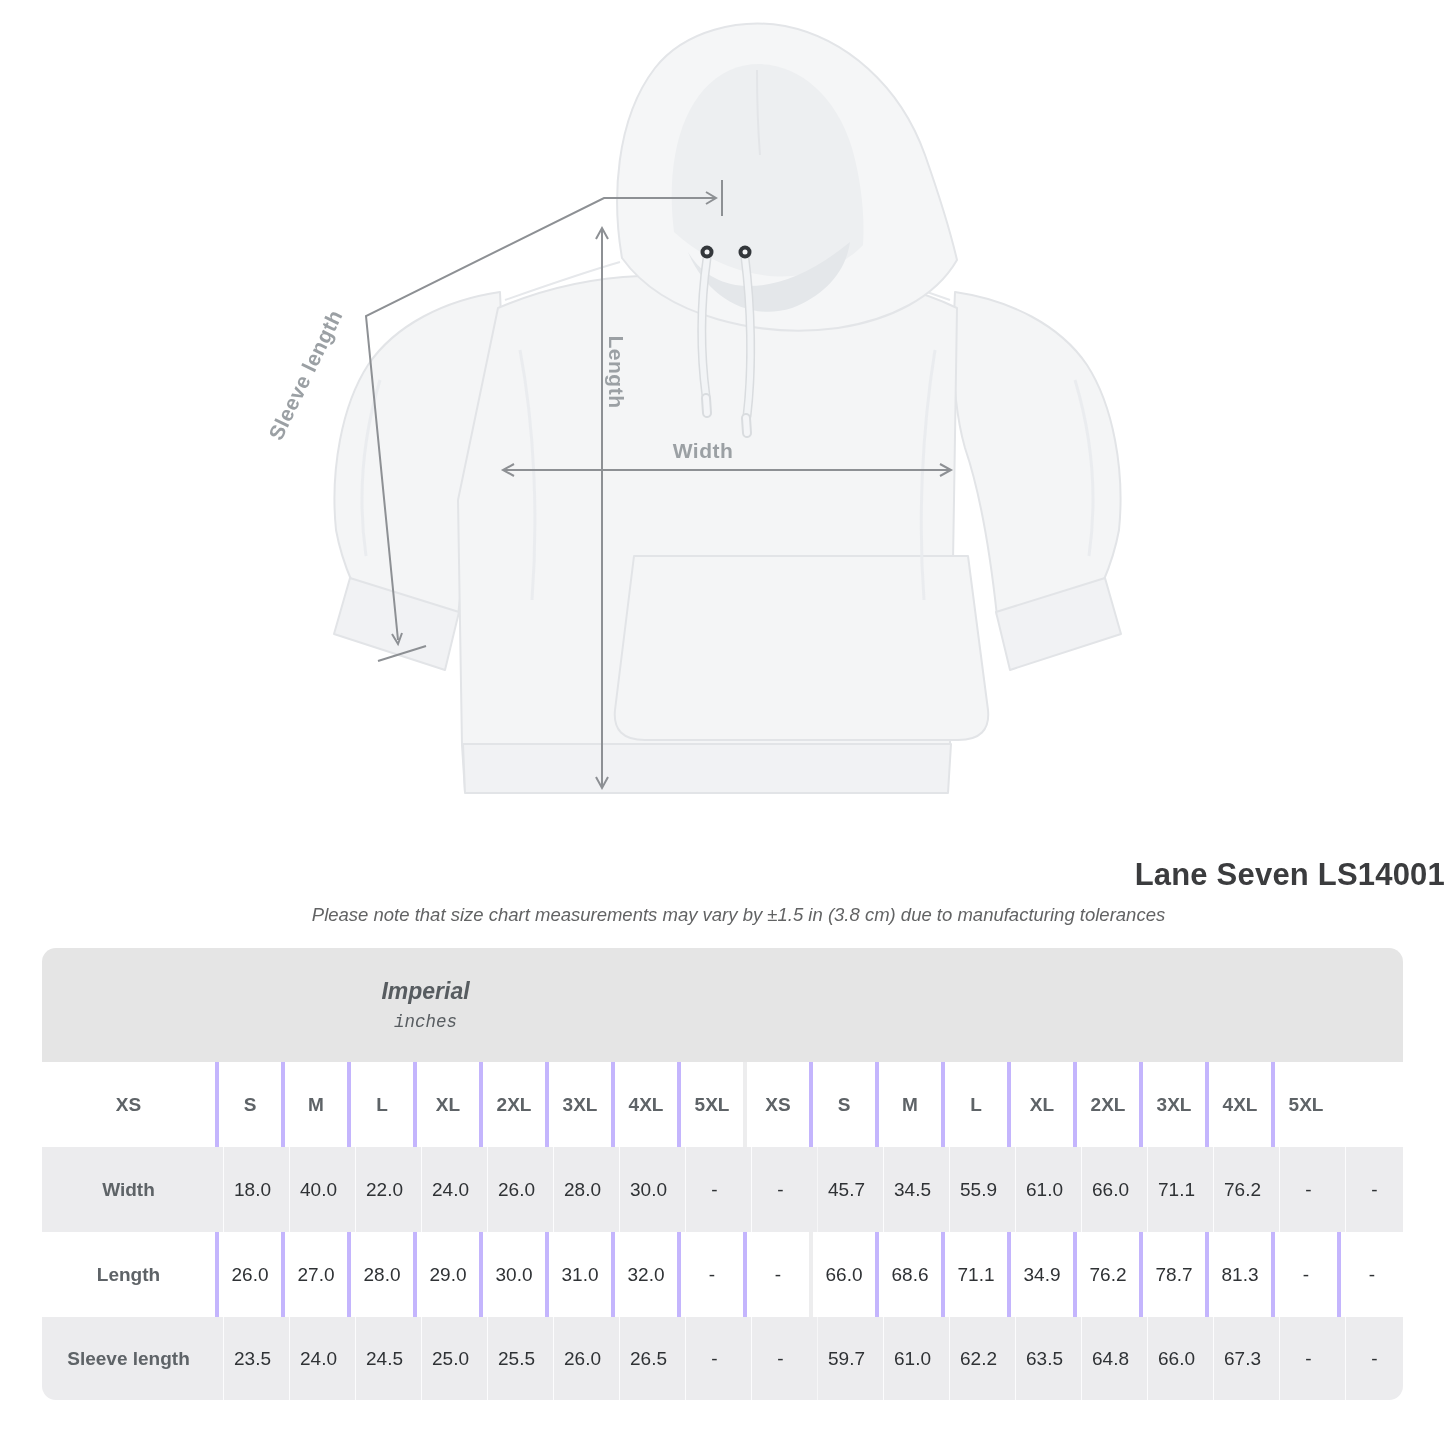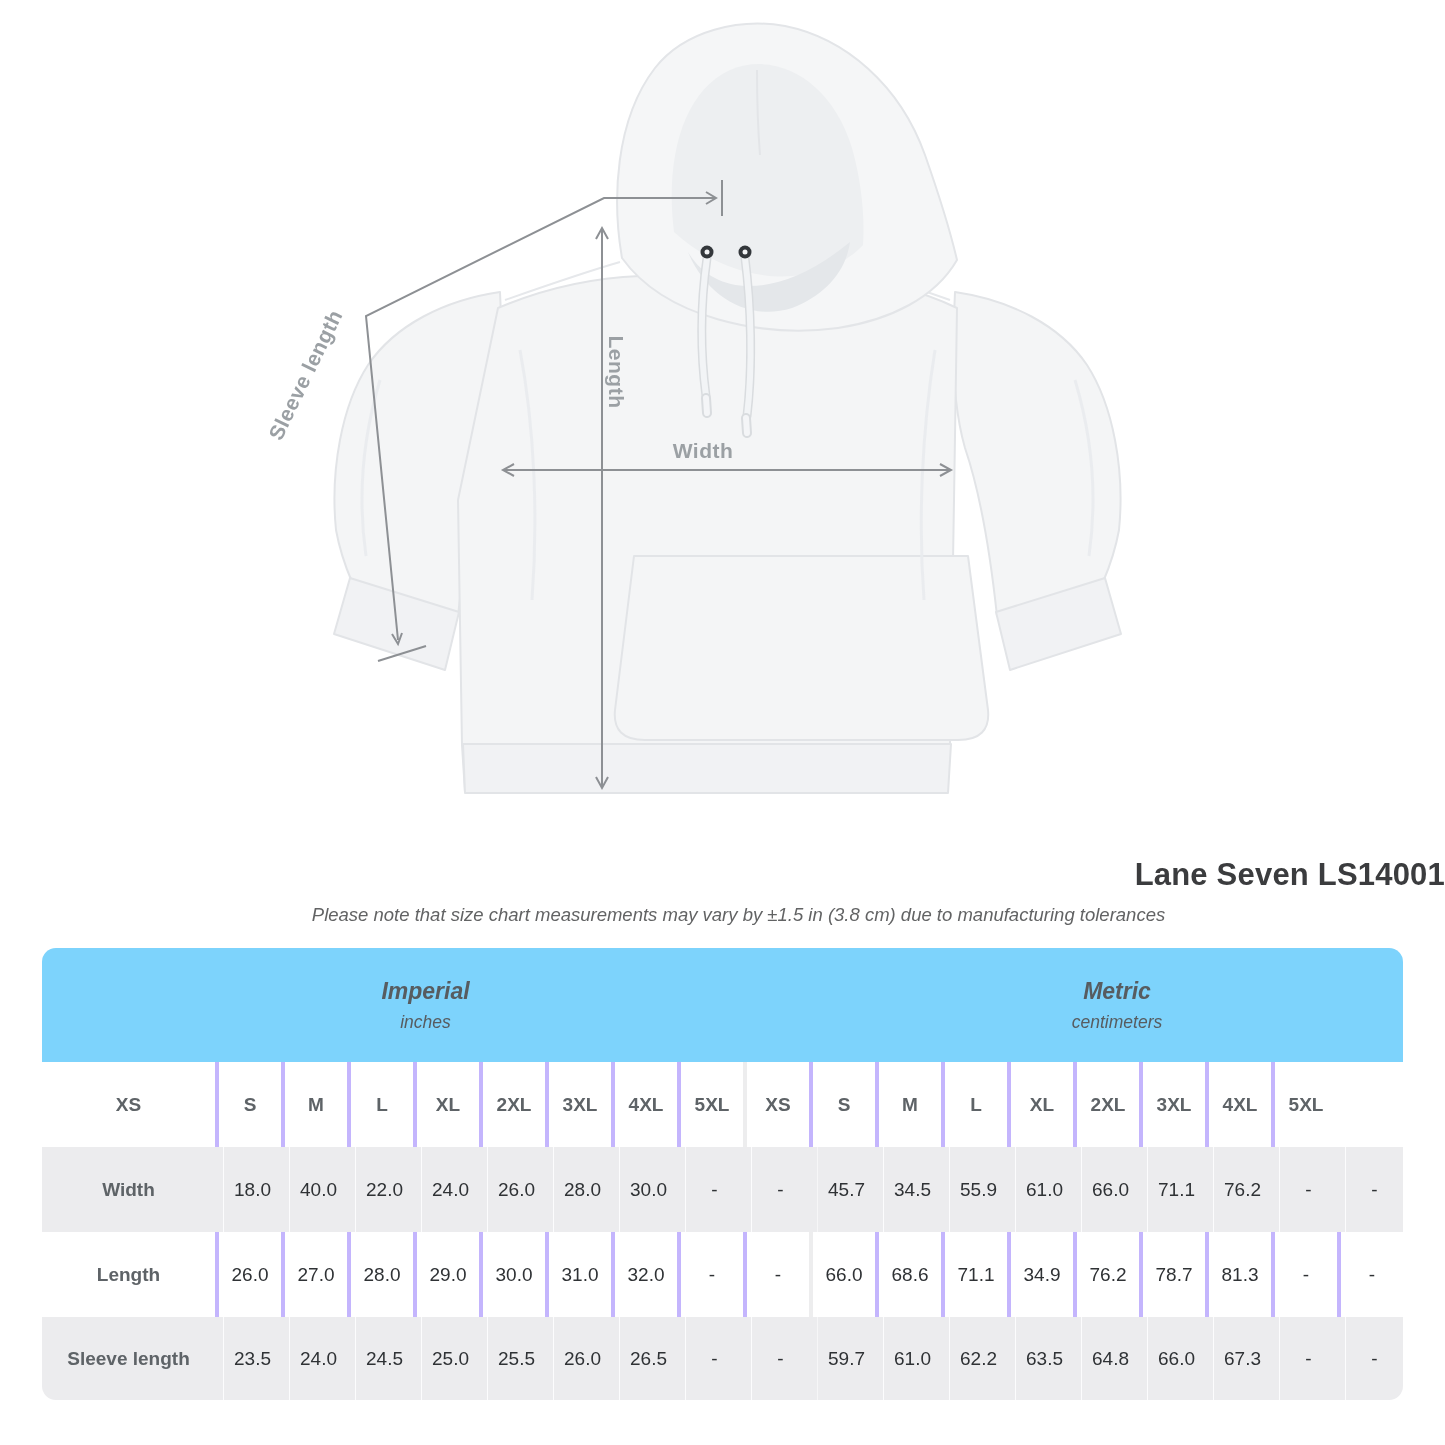--- a/index.html
+++ b/index.html
@@ -14,24 +14,24 @@
   .measure-label { font-family:"Liberation Sans","DejaVu Sans",sans-serif; font-weight:700; font-size:21px; fill:#9ba0a4; letter-spacing:.5px; }
   
   .title { position:absolute; top:857px; left:0; width:100%; text-align:right;
            font-size:31px; font-weight:700; color:#3b3c3e; letter-spacing:.2px; }
   .note  { position:absolute; top:904px; left:16px; width:100%; text-align:center;
            font-style:italic; font-size:18.5px; color:#626364; }
   
   .size-table { position:absolute; left:42px; top:948px; width:1361px;
                 border-radius:14px; overflow:hidden; }
   .row { display:grid; grid-template-columns:173px repeat(18,1fr); }
-  .row.band { grid-template-columns:767px 1fr; height:114px; background:#7dd3fc;gap:22px; }
+  .row.band { grid-template-columns:767px 1fr; height:114px; background:#e5e5e5;gap:22px; }
   .band-cell { display:flex; flex-direction:column; align-items:center; justify-content:center; gap:7px; }
   .band-name { font-style:italic; font-weight:700; font-size:23px; color:#575c60; }
-  .band-unit { font-style:italic; font-size:17.5px; color:#575c60; }
+  .band-unit { font-style:italic; font-size:17.5px; color:#575c60;font-family:Liberation Mono, monospace; }
   .row.sizes { height:85px; background:#ffffff; }
   .row.data  { height:85px; }
   .row.data.last { height:83px; }
   .row.gray  { background:#ececee; }
   .row.white { background:#ffffff; }
   .cell { display:flex; align-items:center; justify-content:center;
           font-size:19px; color:#2f3235; }
   .cell.hdr { font-weight:700; color:#5e6367; }
   .row.sizes .cell + .cell, .row.white .cell + .cell { border-left:4px solid #c4b5fd; }
   .row.gray  .cell + .cell { border-left:1px solid rgba(255,255,255,.85);margin-left:8px; }
@@ -118,24 +118,20 @@
 
 <div class="title">Lane Seven LS14001</div>
 <div class="note">Please note that size chart measurements may vary by ±1.5 in (3.8 cm) due to manufacturing tolerances</div>
 
 <div class="size-table">
 
   <div class="row band">
     <div class="band-cell">
       <div class="band-name">Imperial</div>
       <div class="band-unit">inches</div>
-    </div>
-    <div class="band-cell">
-      <div class="band-name">Metric</div>
-      <div class="band-unit">centimeters</div>
     </div>
   </div>
 
   <div class="row sizes">
     <div class="cell hdr">XS</div>
     <div class="cell hdr">S</div>
     <div class="cell hdr">M</div>
     <div class="cell hdr">L</div>
     <div class="cell hdr">XL</div>
     <div class="cell hdr">2XL</div>

